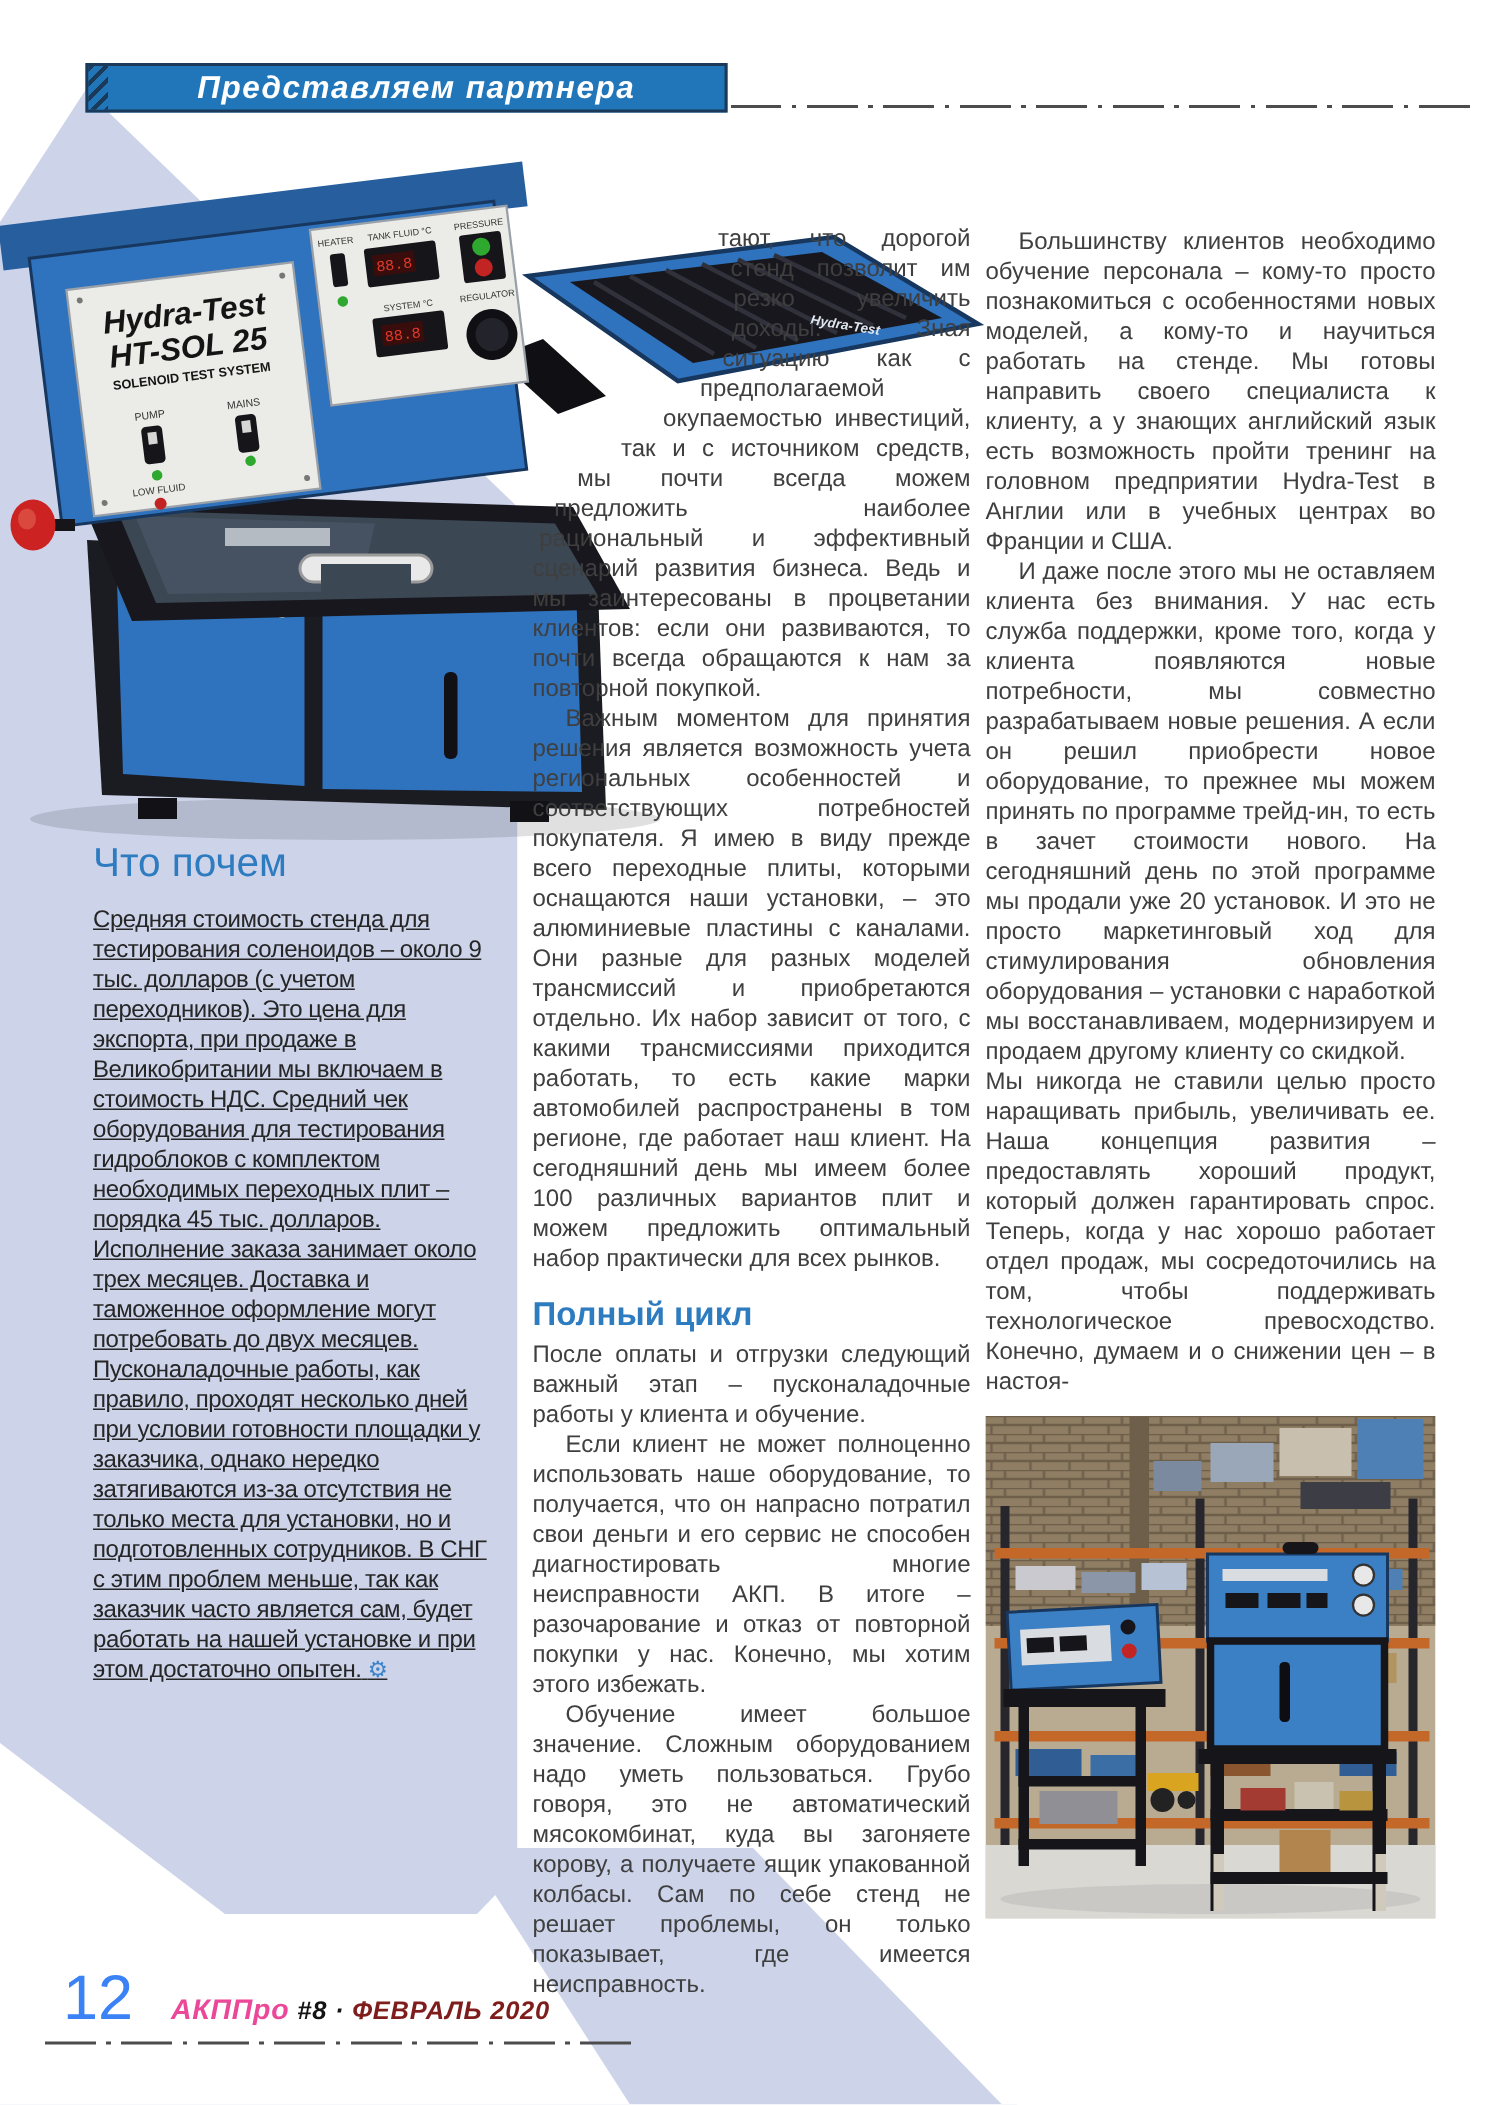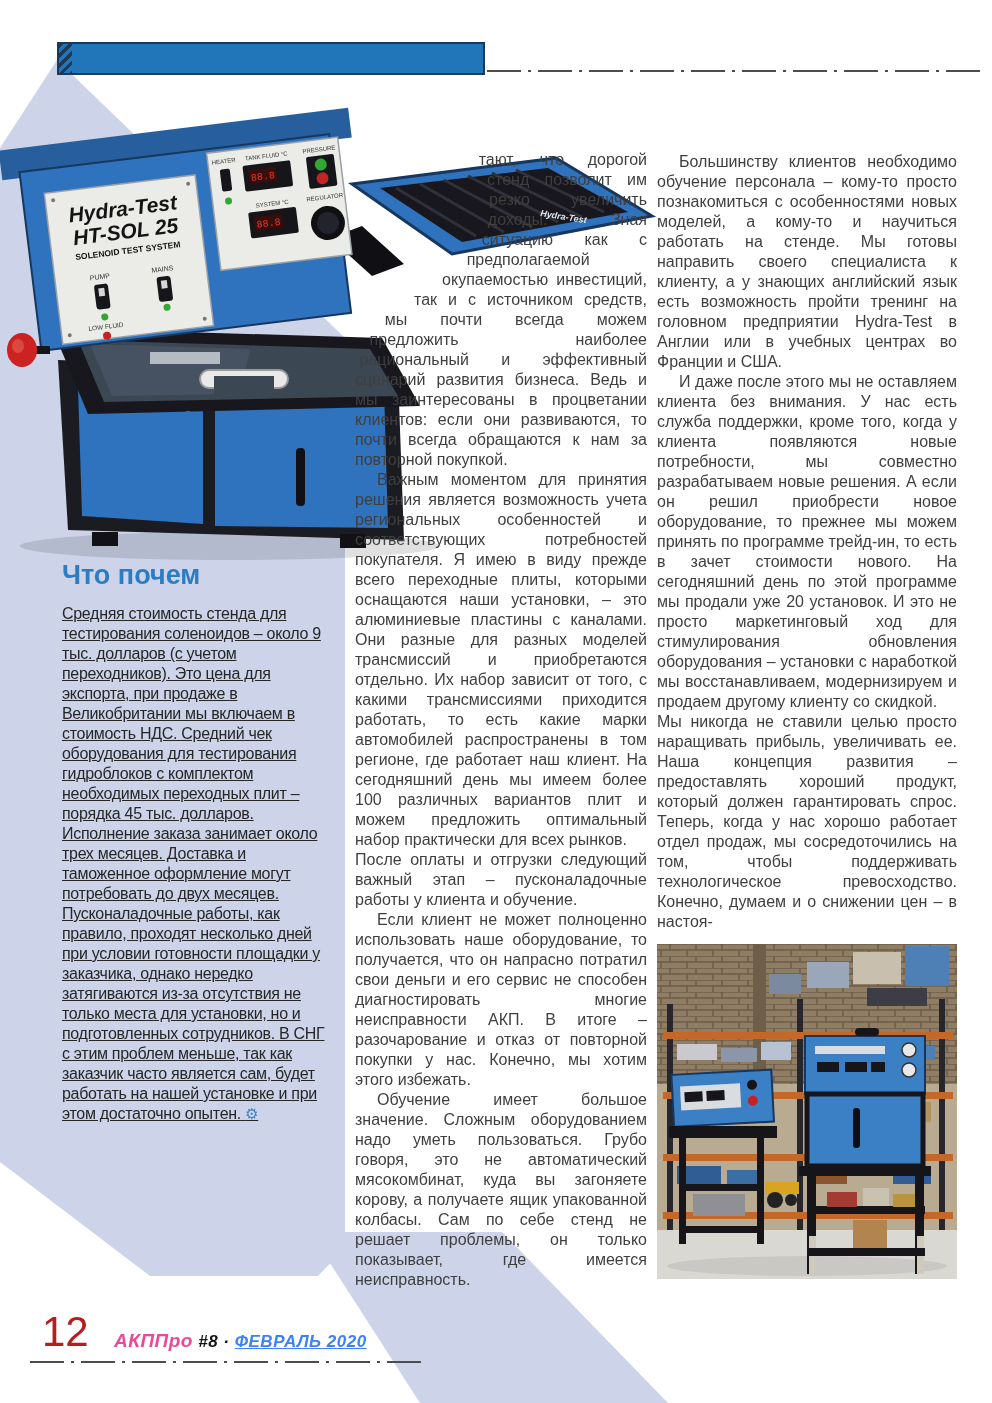--- a/index.html
+++ b/index.html
@@ -27,44 +27,45 @@
   .col p.ind{text-indent:22px;}
   .col-2{left:355px;top:150px;width:292px;}
   .col-3{left:657px;top:152px;width:300px;}
   .sec-h{color:#2e7cc0;font-weight:bold;font-size:22px;line-height:24px;margin:14px 0 6px 0;text-align:left;}
   .machine-wrap-spacer{float:left;width:135px;height:330px;
     shape-outside:polygon(0 0,88px 0,118px 22px,128px 46px,126px 70px,112px 92px,80px 118px,40px 146px,16px 162px,8px 180px,0 196px);
     shape-margin:6px;}
   
   .col-left{position:absolute;left:62px;top:560px;width:274px;font-size:16px;line-height:20px;
     color:#262626;letter-spacing:-0.3px;text-align:left;}
-  .col-left h2{color:#2e7cc0;font-size:27px;line-height:30px;margin:0 0 14px 0;font-weight:bold;letter-spacing:0;}
+  .col-left h2{color:#2e7cc0;font-size:27px;line-height:30px;margin:0 0 14px 0;font-weight:normal;letter-spacing:0;}
   .col-left p{margin:0;text-decoration:underline;}
   .gear{color:#3d85c8;font-size:15px;}
   
   .machine{position:absolute;left:0px;top:88px;width:660px;height:485px;}
   .photo{display:block;margin-top:12px;width:300px;height:335px;}
   
-  .pagenum{position:absolute;left:42px;top:1308px;font-size:42px;color:#b91c1c;font-weight:normal;}
+  .pagenum{position:absolute;left:42px;top:1308px;font-size:42px;color:#3b82f6;font-weight:normal;}
   .footline{position:absolute;left:114px;top:1330px;font-size:17px;font-style:italic;font-weight:bold;
     letter-spacing:0.5px;white-space:nowrap;}
   .footline .mag{color:#ec4899;font-size:19px;}
   .footline .iss{color:#141414;}
-  .footline .date{color:#3b82f6;text-decoration:underline;}
+  .footline .date{color:#7f1d1d;}
 </style>
 </head>
 <body>
 
 <div class="page">
 
   <div class="bg-panel"></div>
   <div class="bg-band"></div>
 
   <div class="banner">
     <div class="hatch"></div>
+    <div class="txt">Представляем партнера</div>
   </div>
   <div class="dashrule dash-top"></div>
 
   <svg class="machine" viewBox="0 0 660 485">
     <ellipse cx="230" cy="458" rx="210" ry="14" fill="#000" opacity="0.12"></ellipse>
 
     <polygon points="58,272 398,286 404,452 68,442" fill="#1b1b22"></polygon>
     <polygon points="78,300 203,306 203,436 82,428" fill="#2f72bd"></polygon>
     <polygon points="215,308 384,300 388,440 215,438" fill="#2f72bd"></polygon>
     <rect x="296" y="360" width="9" height="58" rx="4" fill="#101016"></rect>
@@ -148,20 +149,21 @@
     <h2>Что почем</h2>
     <p>Средняя стоимость стенда для тестирования соленоидов – около 9 тыс. долларов (с учетом переходников). Это цена для экспорта, при продаже в Великобритании мы включаем в стоимость НДС. Средний чек оборудования для тестирования гидроблоков с комплектом необходимых переходных плит – порядка 45 тыс. долларов.</p>
     <p><span>Исполнение заказа занимает около трех месяцев. Доставка и таможенное оформление могут потребовать до двух месяцев. Пусконаладочные работы, как правило, проходят несколько дней при условии готовности площадки у заказчика, однако нередко затягиваются из-за отсутствия не только места для установки, но и подготовленных сотрудников. В СНГ с этим проблем меньше, так как заказчик часто является сам, будет работать на нашей установке и при этом достаточно опытен.</span>
       <span class="gear">⚙</span></p>
   </div>
 
   <div class="col col-2">
     <div class="machine-wrap-spacer"></div>
     <p>тают, что дорогой стенд позволит им резко увеличить доходы. Зная ситуацию как с предполагаемой окупаемостью инвестиций, так и с источником средств, мы почти всегда можем предложить наиболее рациональный и эффективный сценарий развития бизнеса. Ведь и мы заинтересованы в процветании клиентов: если они развиваются, то почти всегда обращаются к нам за повторной покупкой.</p>
     <p class="ind">Важным моментом для принятия решения является возможность учета региональных особенностей и соответствующих потребностей покупателя. Я имею в виду прежде всего переходные плиты, которыми оснащаются наши установки, – это алюминиевые пластины с каналами. Они разные для разных моделей трансмиссий и приобретаются отдельно. Их набор зависит от того, с какими трансмиссиями приходится работать, то есть какие марки автомобилей распространены в том регионе, где работает наш клиент. На сегодняшний день мы имеем более 100 различных вариантов плит и можем предложить оптимальный набор практически для всех рынков.</p>
+    <h3 class="sec-h">Полный цикл</h3>
     <p>После оплаты и отгрузки следующий важный этап – пусконаладочные работы у клиента и обучение.</p>
     <p class="ind">Если клиент не может полноценно использовать наше оборудование, то получается, что он напрасно потратил свои деньги и его сервис не способен диагностировать многие неисправности АКП. В итоге – разочарование и отказ от повторной покупки у нас. Конечно, мы хотим этого избежать.</p>
     <p class="ind">Обучение имеет большое значение. Сложным оборудованием надо уметь пользоваться. Грубо говоря, это не автоматический мясокомбинат, куда вы загоняете корову, а получаете ящик упакованной колбасы. Сам по себе стенд не решает проблемы, он только показывает, где имеется неисправность.</p>
   </div>
 
   <div class="col col-3">
     <p class="ind">Большинству клиентов необходимо обучение персонала – кому-то просто познакомиться с особенностями новых моделей, а кому-то и научиться работать на стенде. Мы готовы направить своего специалиста к клиенту, а у знающих английский язык есть возможность пройти тренинг на головном предприятии Hydra-Test в Англии или в учебных центрах во Франции и США.</p>
     <p class="ind">И даже после этого мы не оставляем клиента без внимания. У нас есть служба поддержки, кроме того, когда у клиента появляются новые потребности, мы совместно разрабатываем новые решения. А если он решил приобрести новое оборудование, то прежнее мы можем принять по программе трейд-ин, то есть в зачет стоимости нового. На сегодняшний день по этой программе мы продали уже 20 установок. И это не просто маркетинговый ход для стимулирования обновления оборудования – установки с наработкой мы восстанавливаем, модернизируем и продаем другому клиенту со скидкой.</p>
     <p>Мы никогда не ставили целью просто наращивать прибыль, увеличивать ее. Наша концепция развития – предоставлять хороший продукт, который должен гарантировать спрос. Теперь, когда у нас хорошо работает отдел продаж, мы сосредоточились на том, чтобы поддерживать технологическое превосходство. Конечно, думаем и о снижении цен – в настоя-</p>
 

